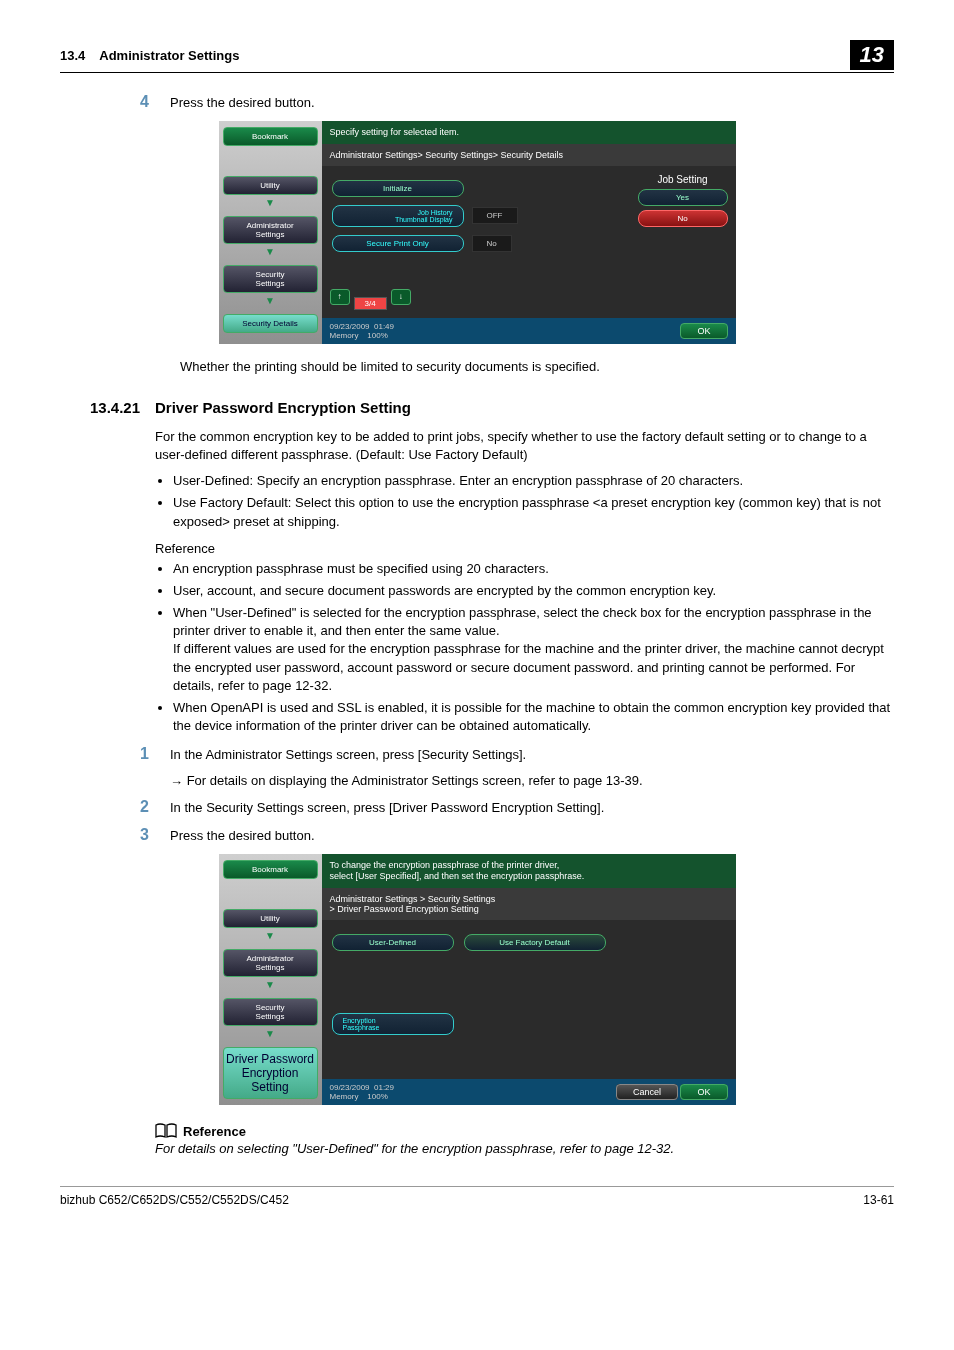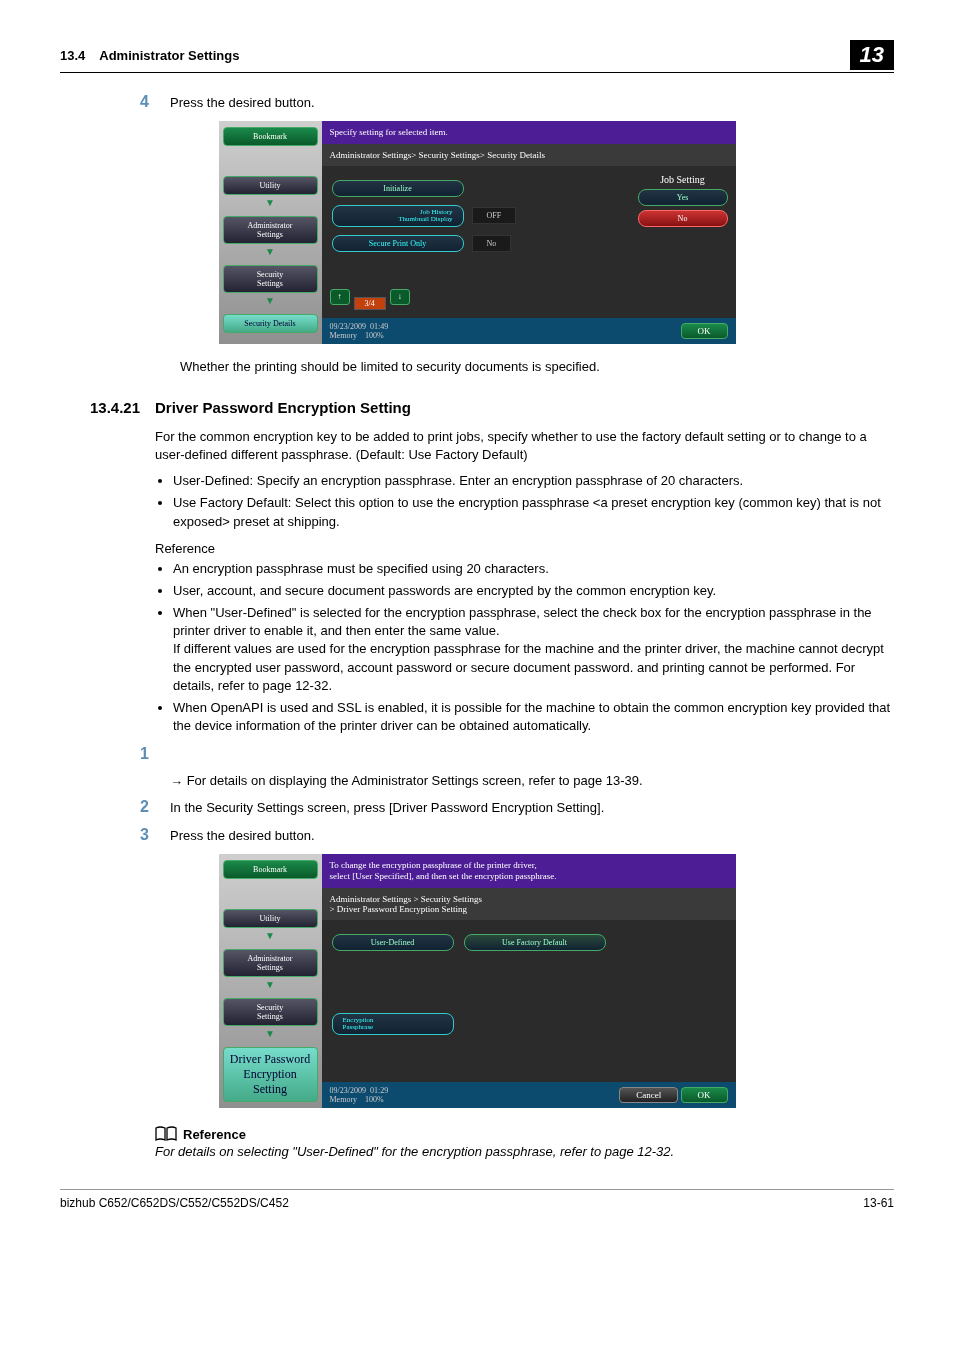--- a/index.html
+++ b/index.html
@@ -39,46 +39,46 @@
   .para { margin: 8px 0 8px 95px; line-height: 1.4; }
   ul.bullets { margin: 4px 0 4px 95px; padding-left: 18px; }
   ul.bullets li { margin: 4px 0; line-height: 1.4; }
   .ref-heading { margin: 10px 0 4px 95px; }
   .ref-icon-row { display:flex; align-items:center; margin: 18px 0 2px 95px; font-weight: bold; }
   .book-icon { margin-right: 6px; }
   .ref-italic { font-style: italic; margin: 2px 0 20px 95px; }
   .footer { display:flex; justify-content:space-between; border-top:1px solid #999; padding-top:6px; margin-top:30px; font-size:12px; }
 
   
-  .screenshot { width: 517px; margin: 10px auto 10px auto; background:#000; font-family: Liberation Serif, serif; font-size: 9px; color:#fff; }
+  .screenshot { width: 517px; margin: 10px auto 10px auto; background:#000; font-family: Liberation Sans, sans-serif; font-size: 9px; color:#fff; }
   .ss-body { display:flex; }
   .ss-left { width: 95px; background: linear-gradient(#cfcfcf,#8f8f8f); padding: 6px 4px; display:flex; flex-direction:column; gap:8px; }
   .ss-right { flex:1; background:#000; display:flex; flex-direction:column; }
-  .ss-top-instr { background:#4c1d95; color:#fff; padding:6px 8px; font-size:9px; line-height:1.2; }
+  .ss-top-instr { background:#14532d; color:#fff; padding:6px 8px; font-size:9px; line-height:1.2; }
   .ss-crumb { background:#3a3a3a; color:#fff; padding:6px 8px; font-size:9px; }
   .ss-main { flex:1; background:#2b2b2b; padding:8px; position:relative; }
   .ss-bottom { background:#0c4a6e; padding:4px 8px; display:flex; justify-content:space-between; align-items:center; }
   .side-btn { border:1px solid #4a6; border-radius:4px; padding:4px 2px; text-align:center; color:#fff; font-size:8px; background:linear-gradient(#3a5a4a,#234); }
   .side-btn.green { background:linear-gradient(#1a8a4a,#0a5a2a); }
   .side-btn.dim { background:linear-gradient(#556,#223); }
   .side-btn.active { background:linear-gradient(#7dc,#4a8); color:#003; }
   .side-arrow { text-align:center; color:#1a8a4a; font-size:10px; margin-top:-6px; }
   .opt-btn { display:inline-block; border:1px solid #4a6; border-radius:8px; padding:3px 10px; background:linear-gradient(#234,#123); color:#9fc; font-size:8px; margin:2px; text-align:center; }
   .opt-btn.cyan { border-color:#3cc; color:#3ff; }
   .val-box { display:inline-block; background:#1a1a1a; color:#ccc; padding:3px 14px; font-size:8px; border:1px solid #333; }
   .ok-btn { border:1px solid #4a6; border-radius:4px; padding:2px 16px; background:linear-gradient(#1a8a4a,#0a5a2a); color:#fff; font-size:9px; }
   .tiny { font-size:8px; color:#ccc; }
   .row { display:flex; align-items:center; gap:6px; margin:4px 0; }
   .col-right-label { color:#fff; font-size:10px; text-align:center; margin-bottom:0; }
   .grp { display:flex; }
   .main-left { flex:1; }
   .main-right { width:90px; text-align:center; padding-left:6px; }
   .pager { display:flex; align-items:center; gap:4px; margin-top:30px; }
   .pager-btn { background:#0a5a2a; border:1px solid #4a6; border-radius:3px; width:18px; height:14px; text-align:center; color:#fff; font-size:8px; line-height:14px; }
-  .pager-disp { background:#c2410c; border:1px solid #555; padding:1px 10px; font-size:8px;margin-top:13px; }
+  .pager-disp { background:#ef4444; border:1px solid #555; padding:1px 10px; font-size:8px;margin-top:13px; }
 </style>
 </head>
 <body>
 
 <div class="header-row">
   <div class="header-left">
     <span>13.4</span>&nbsp;&nbsp;&nbsp;
     <span>Administrator Settings</span>
   </div>
   <div class="chapter-box">13</div>
@@ -163,20 +163,21 @@
 <ul class="bullets">
   <li>An encryption passphrase must be specified using 20 characters.</li>
   <li>User, account, and secure document passwords are encrypted by the common encryption key.</li>
   <li style="white-space:pre-line">When "User-Defined" is selected for the encryption passphrase, select the check box for the encryption passphrase in the printer driver to enable it, and then enter the same value.
 If different values are used for the encryption passphrase for the machine and the printer driver, the machine cannot decrypt the encrypted user password, account password or secure document password. and printing cannot be performed. For details, refer to page 12-32.</li>
   <li>When OpenAPI is used and SSL is enabled, it is possible for the machine to obtain the common encryption key provided that the device information of the printer driver can be obtained automatically.</li>
 </ul>
 
 <div class="step-row">
   <div class="step-num">1</div>
+  <div class="step-text">In the Administrator Settings screen, press [Security Settings].</div>
 </div>
 <div class="arrow-sub">For details on displaying the Administrator Settings screen, refer to page 13-39.</div>
 
 <div class="step-row">
   <div class="step-num">2</div>
   <div class="step-text">In the Security Settings screen, press [Driver Password Encryption Setting].</div>
 </div>
 
 <div class="step-row">
   <div class="step-num">3</div>

